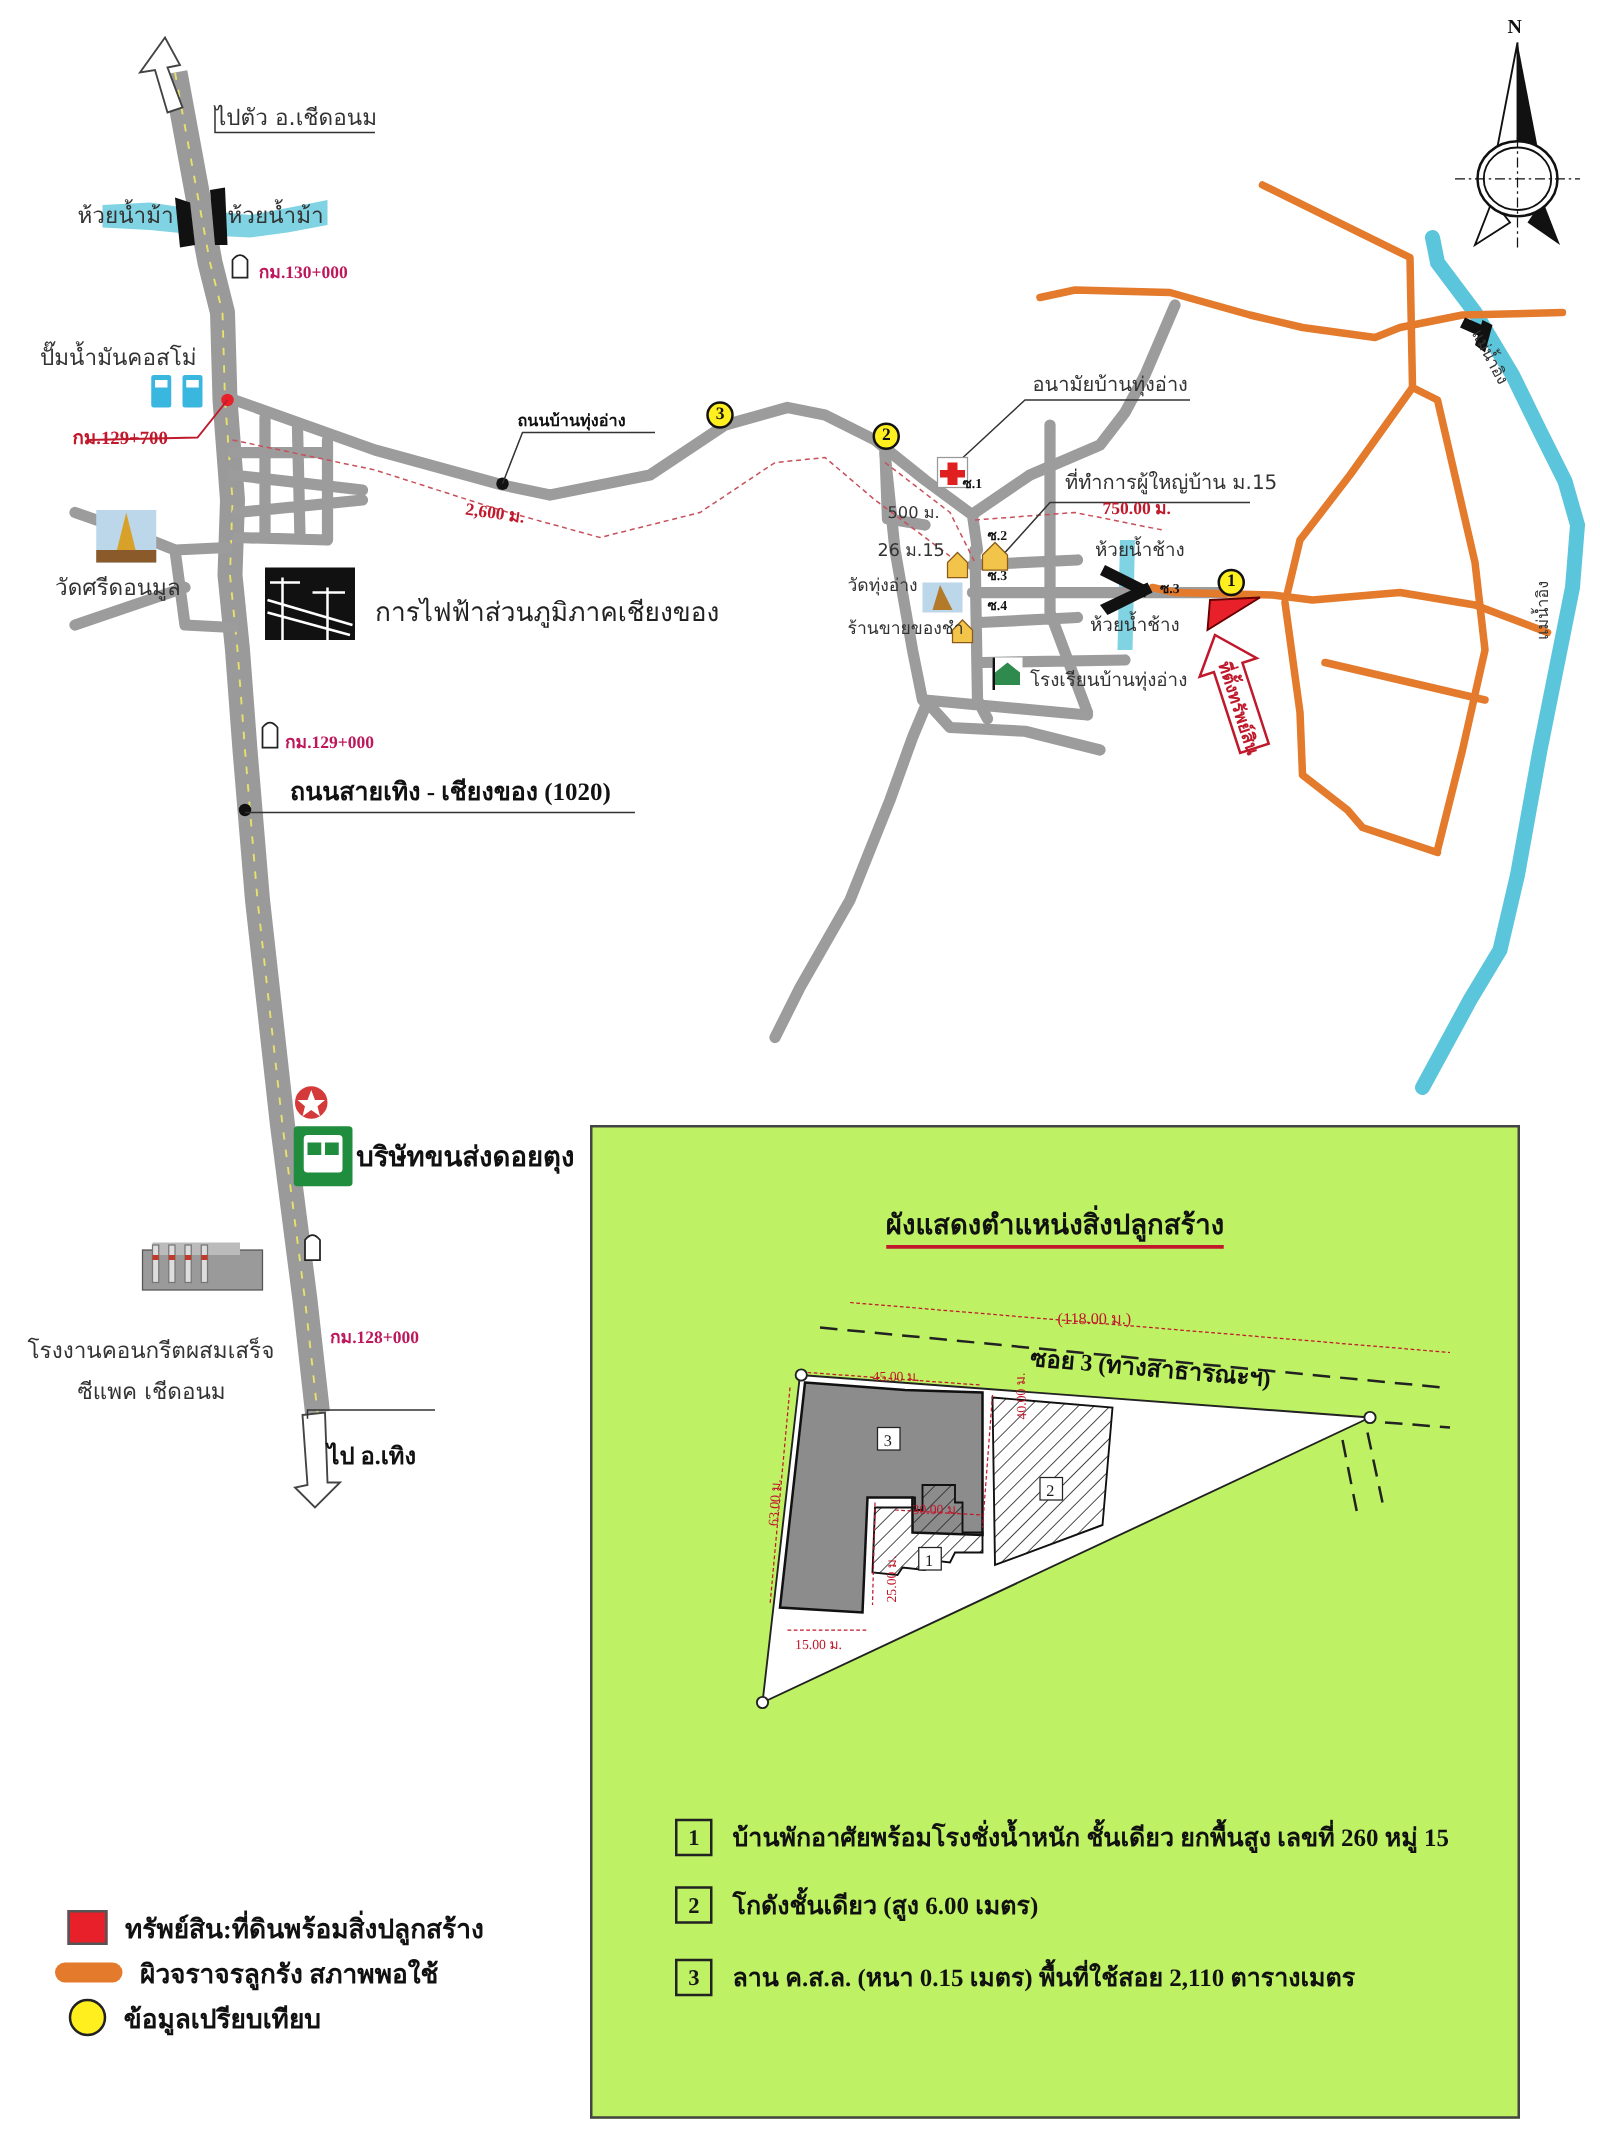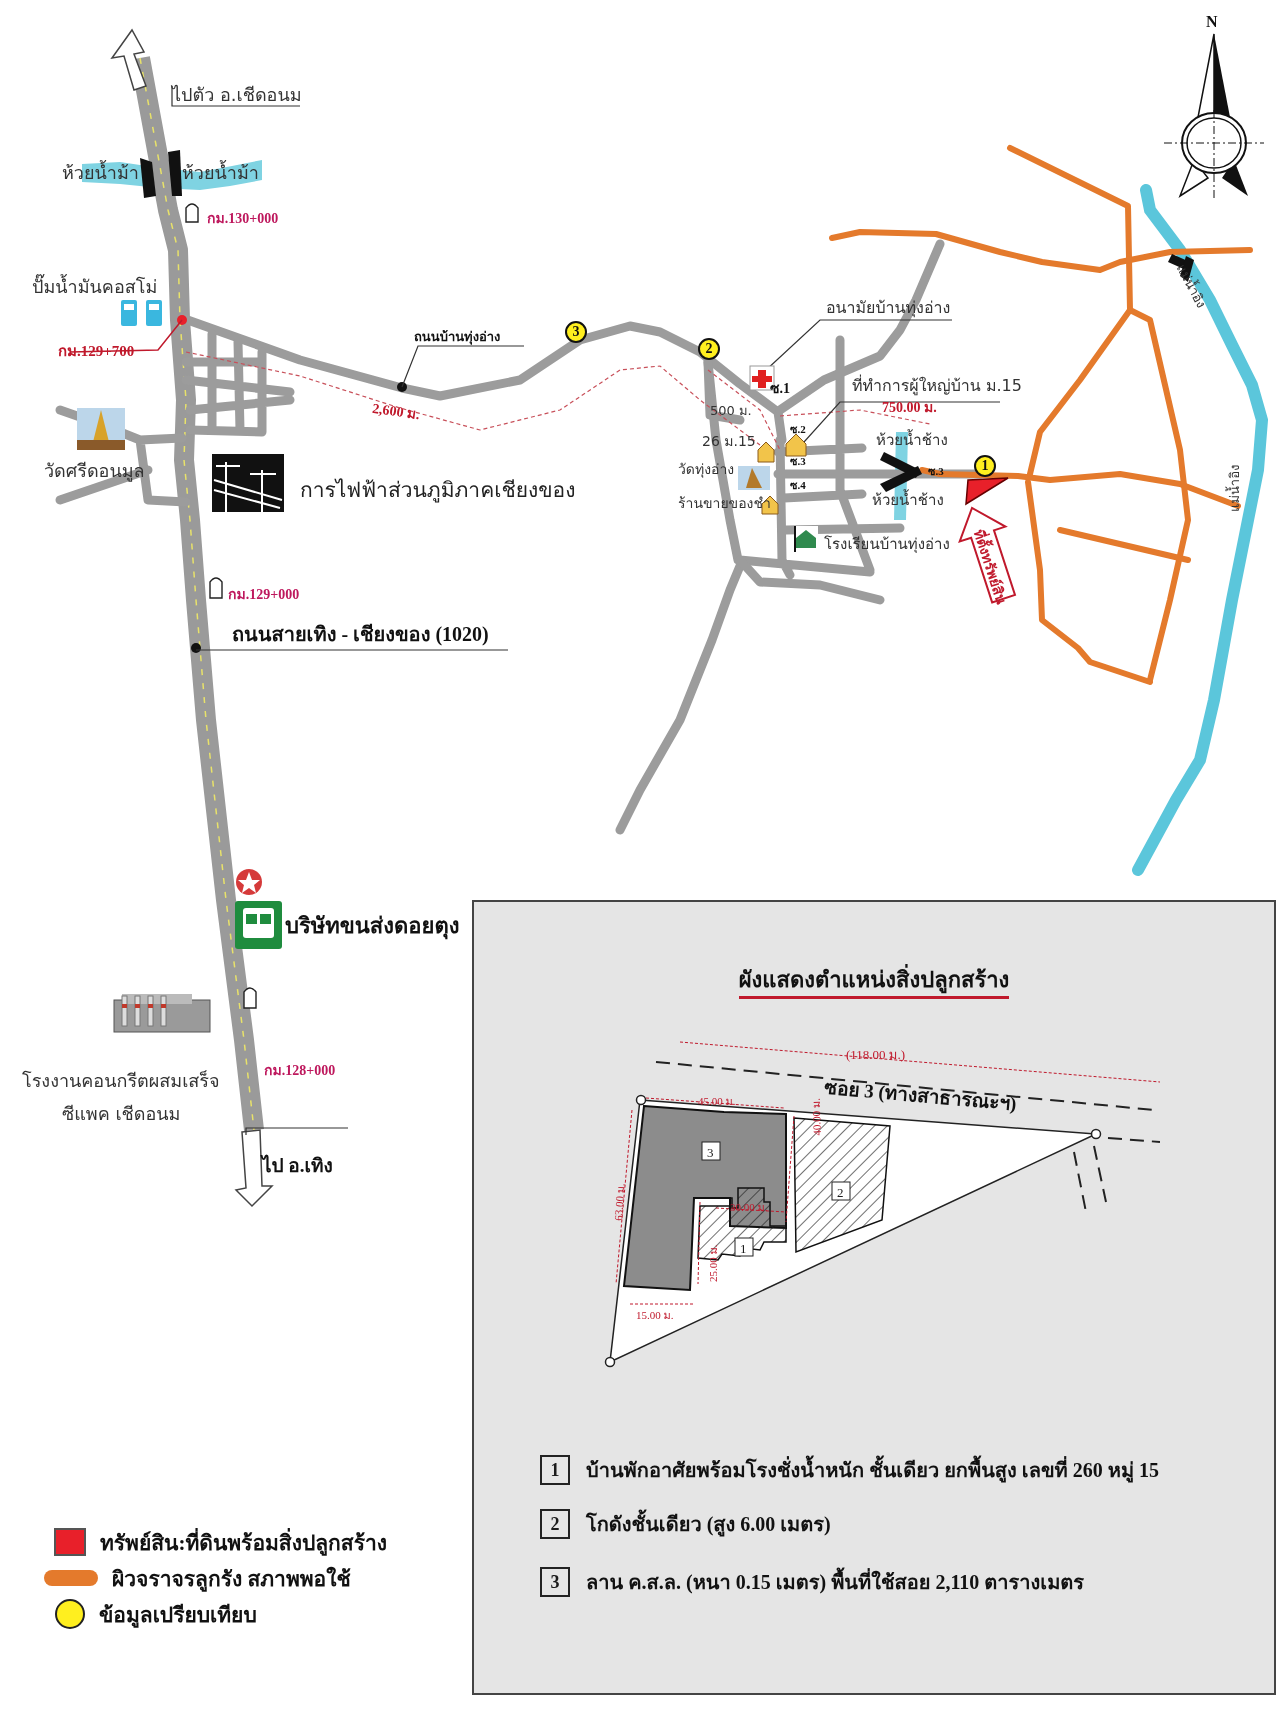--- a/index.html
+++ b/index.html
@@ -7,22 +7,22 @@
          font-family: "DejaVu Serif", serif; color: #1a1a1a; }
   #map { position: absolute; left: 0; top: 0; width: 1280px; height: 1709px; }
   .lbl { position: absolute; white-space: nowrap; line-height: 1; }
   .thin { font-family: "DejaVu Sans", sans-serif; font-weight: normal; color: #333; }
   .bold { font-family: "Liberation Serif", serif; font-weight: bold; color: #111; }
   .red { color: #c0192c; }
   .km { font-family: "Liberation Serif", serif; font-weight: bold; font-size: 14px; color: #be185d; }
   .badge { position: absolute; width: 22px; height: 22px; border-radius: 50%;
            background: #ffef1f; border: 2px solid #111; box-sizing: border-box;
            font: bold 14px "Liberation Serif", serif; text-align: center; line-height: 18px; color: #111; }
-  .plan-box { position: absolute; left: 472px; top: 900px; width: 804px; height: 795px;
-              border: 2px solid #444; box-sizing: border-box; background: #e5e5e5; }
+  .plan-box { position: absolute; left: 472px; top: 900px; width: 744px; height: 795px;
+              border: 2px solid #444; box-sizing: border-box; background: #bef264; }
   .plan-title { position: absolute; left: 0; right: 0; top: 60px; text-align: center; }
   .plan-title span { font: bold 22px "Liberation Serif", serif; color: #111;
                      border-bottom: 3px solid #c0192c; padding-bottom: 4px; }
   .note { position: absolute; left: 66px; display: flex; align-items: center; }
   .note .num { width: 30px; height: 30px; border: 2px solid #222; box-sizing: border-box;
                font: bold 18px "Liberation Serif", serif; text-align: center; line-height: 26px; margin-right: 16px; }
   .note .txt { font: bold 20px "Liberation Serif", serif; color: #111; }
   .legend { position: absolute; left: 44px; }
   .legend-row { display: flex; align-items: center; height: 36px; }
   .legend-row .txt { font: bold 21px "Liberation Serif", serif; color: #111; margin-left: 14px; }
@@ -221,21 +221,21 @@
 <div class="lbl thin" style="left:826px;top:300px;font-size:16px;">อนามัยบ้านทุ่งอ่าง</div>
 <div class="lbl thin" style="left:852px;top:378px;font-size:16px;">ที่ทำการผู้ใหญ่บ้าน ม.15</div>
 <div class="lbl thin" style="left:710px;top:404px;font-size:13px;">500 ม.</div>
 <div class="lbl bold red" style="left:882px;top:401px;font-size:14px;">750.00 ม.</div>
 <div class="lbl thin" style="left:702px;top:434px;font-size:14px;">26 ม.15</div>
 <div class="lbl thin" style="left:876px;top:433px;font-size:15px;">ห้วยน้ำช้าง</div>
 <div class="lbl thin" style="left:678px;top:462px;font-size:14px;">วัดทุ่งอ่าง</div>
 <div class="lbl thin" style="left:872px;top:493px;font-size:15px;">ห้วยน้ำช้าง</div>
 <div class="lbl thin" style="left:678px;top:496px;font-size:14px;">ร้านขายของชำ</div>
 <div class="lbl thin" style="left:824px;top:537px;font-size:15px;">โรงเรียนบ้านทุ่งอ่าง</div>
-<div class="lbl bold" style="left:770px;top:382px;font-size:14px;">ซ.1</div>
+<div class="lbl bold" style="left:770px;top:382px;font-size:11px;">ซ.1</div>
 <div class="lbl bold" style="left:790px;top:424px;font-size:11px;">ซ.2</div>
 <div class="lbl bold" style="left:790px;top:456px;font-size:11px;">ซ.3</div>
 <div class="lbl bold" style="left:790px;top:480px;font-size:11px;">ซ.4</div>
 <div class="lbl bold" style="left:928px;top:466px;font-size:11px;">ซ.3</div>
 <div class="lbl bold red rot" style="left:984px;top:528px;font-size:14px;transform:rotate(72deg);">ที่ตั้งทรัพย์สิน</div>
 <div class="lbl thin rot" style="left:1186px;top:262px;font-size:13px;transform:rotate(62deg);">แม่น้ำอิง</div>
 <div class="lbl thin rot" style="left:1228px;top:512px;font-size:13px;transform:rotate(-90deg);">แม่น้ำอิง</div>
 <div class="lbl bold" style="left:1206px;top:14px;font-size:16px;">N</div>
 
 <div class="legend" style="top:1524px;">

